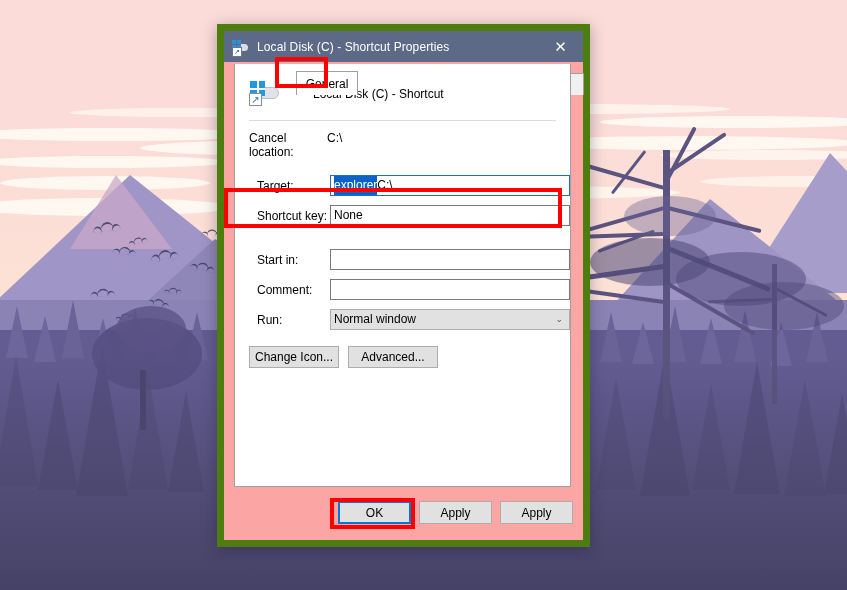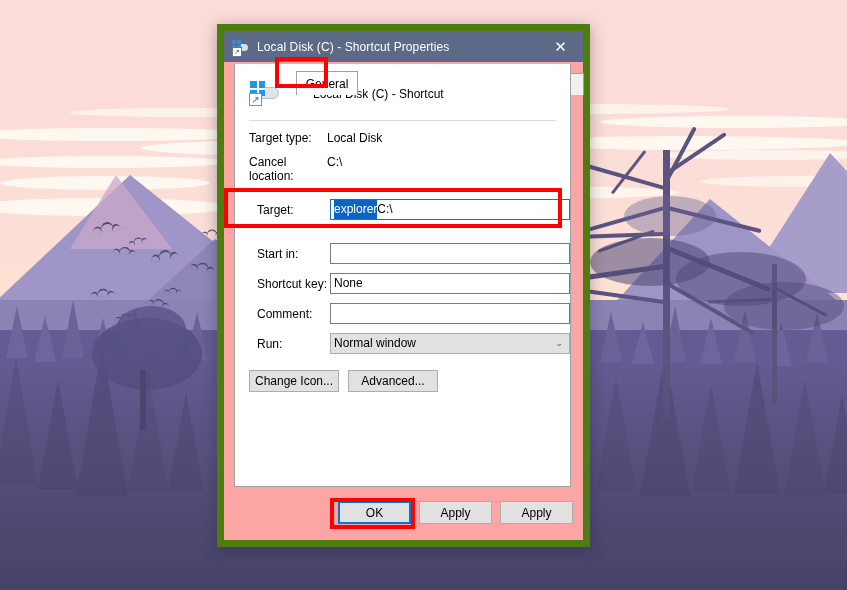--- a/index.html
+++ b/index.html
@@ -528,46 +528,42 @@
               <i class="v"></i>
               <i class="h"></i>
             </div>
           <div class="si-arrow">↗</div>
         </div>
         <div class="hdr-name">Local Disk (C) - Shortcut</div>
       </div>
 
       <div class="divider"></div>
 
-      <div class="info-row">
-        <div class="info-label">Target type:</div>
-        <div class="info-value">Local Disk</div>
-      </div>
 
       <div class="info-row">
         <div class="info-label">Cancel location:</div>
         <div class="info-value">C:\</div>
       </div>
 
       <div class="field-row" style="margin-top:16px;">
         <div class="field-label">Target:</div>
         <div class="field-input focused">
           <span class="sel-text">explorer</span>
             <span> C:\</span>
         </div>
       </div>
 
+      <div class="field-row">
+        <div class="field-label">Shortcut key:</div>
+        <div class="field-input">None</div>
+      </div>
+
       <div class="field-row" style="margin-top:23px;">
         <div class="field-label">Start in:</div>
         <div class="field-input"></div>
-      </div>
-
-      <div class="field-row">
-        <div class="field-label">Shortcut key:</div>
-        <div class="field-input">None</div>
       </div>
 
       <div class="field-row">
         <div class="field-label">Comment:</div>
         <div class="field-input"></div>
       </div>
 
       <div class="field-row">
         <div class="field-label">Run:</div>
         <div class="combo">

